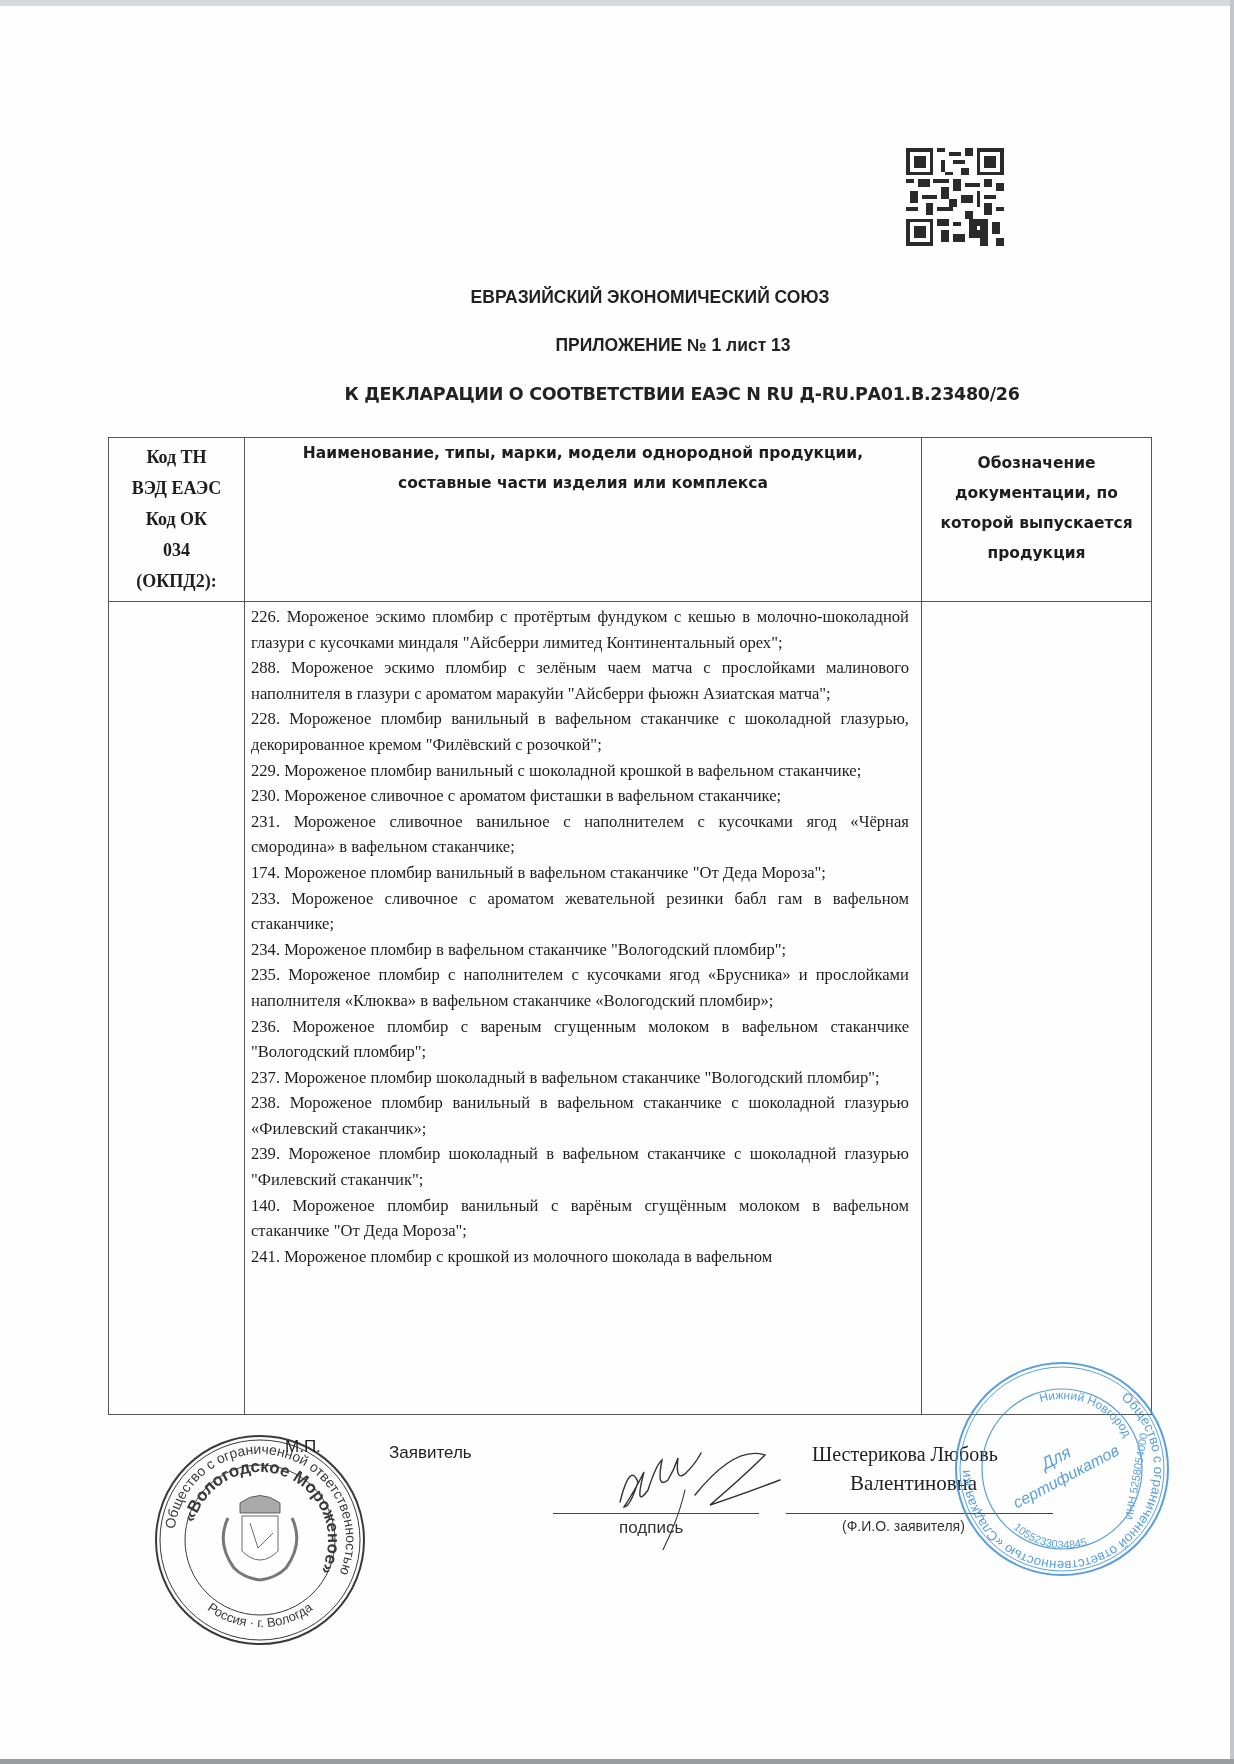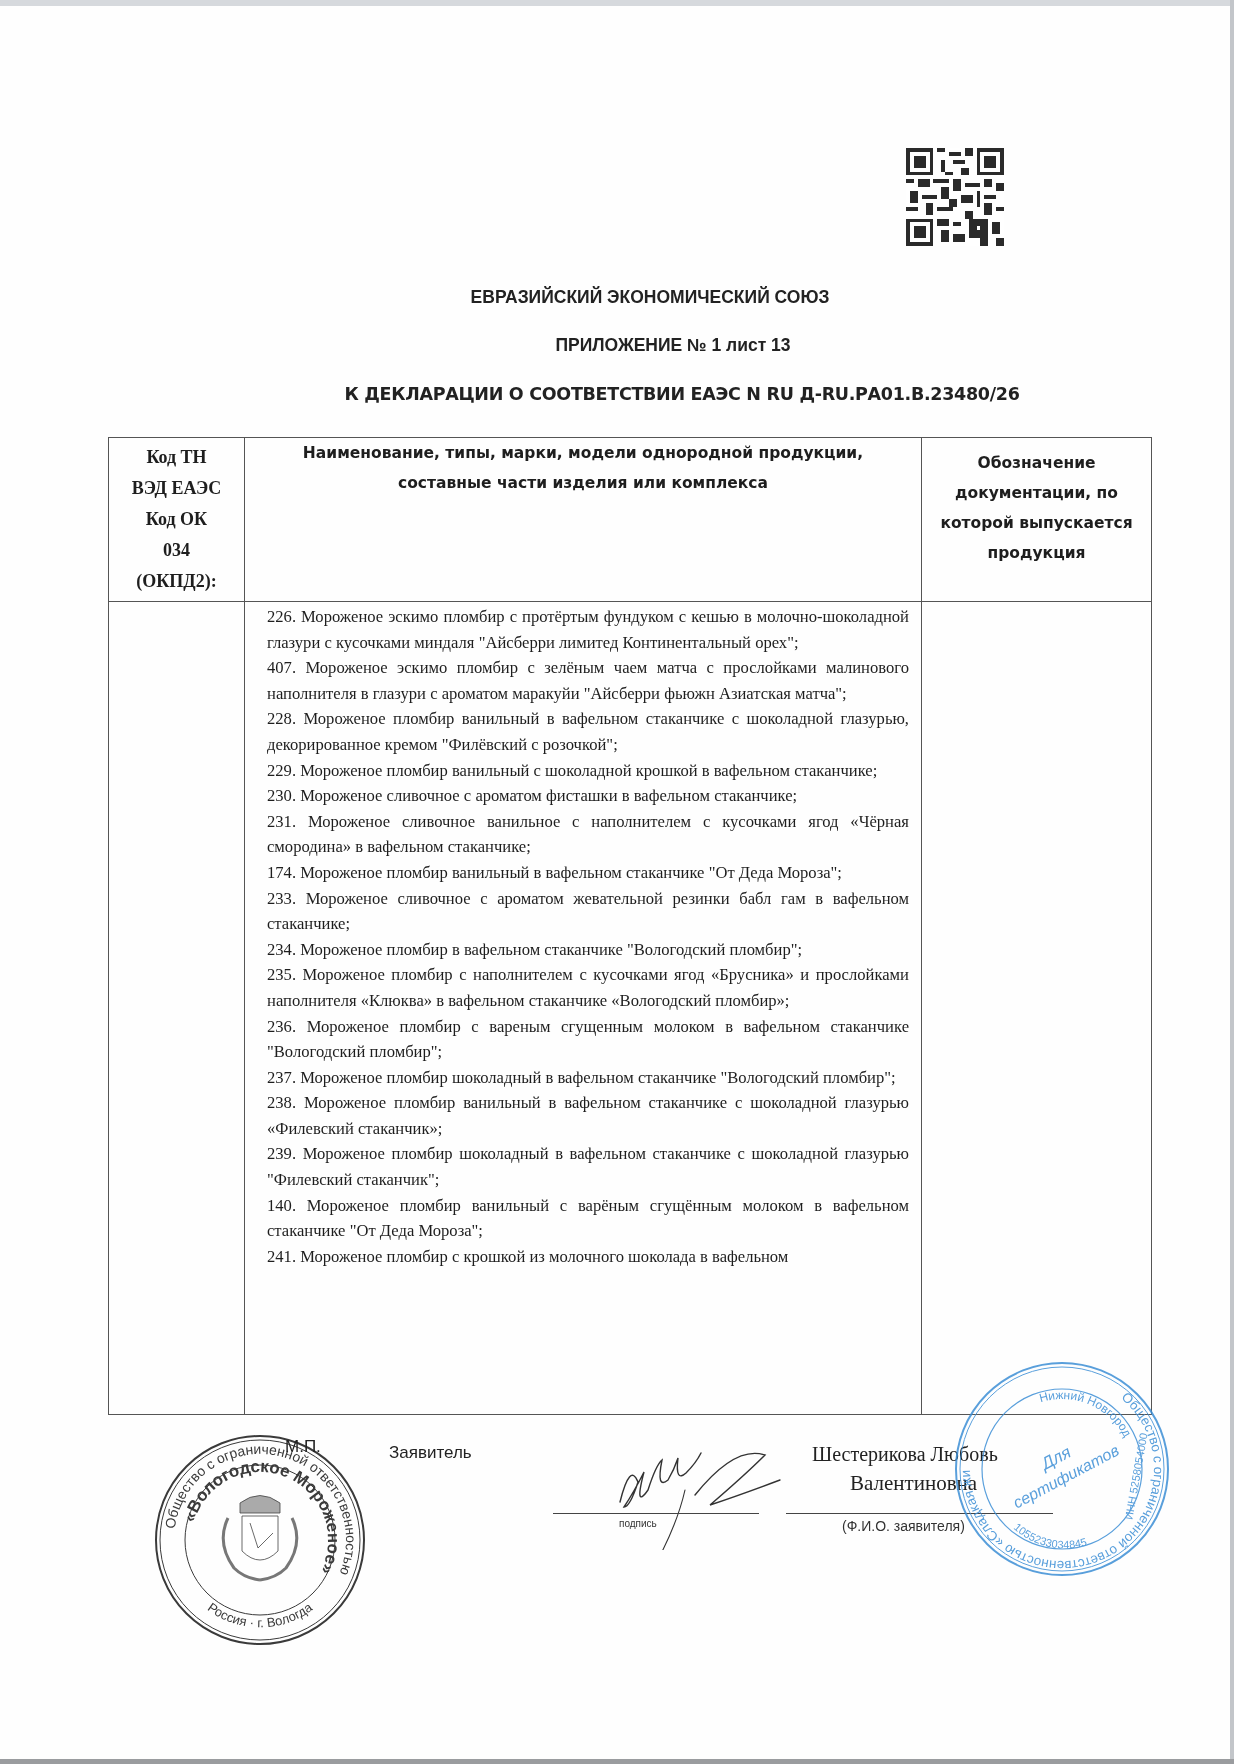--- a/index.html
+++ b/index.html
@@ -23,28 +23,28 @@
   table.main {
     position: absolute; left: 108px; top: 437px; width: 1043px;
     border-collapse: collapse; table-layout: fixed;
   }
   table.main td, table.main th { border: 1.5px solid #555; vertical-align: top; }
   col.c1 { width: 136px; } col.c2 { width: 677px; } col.c3 { width: 230px; }
   th.h1 { font-family: "Liberation Serif", serif; font-weight: bold; font-size: 18px; line-height: 31px; text-align: center; padding: 4px 14px; height: 135px; }
   th.h2 { font-family: "DejaVu Sans", sans-serif; font-weight: bold; font-size: 15.5px; line-height: 30px; text-align: center; vertical-align: middle; padding: 0 14px; }
   th.h3 { font-family: "DejaVu Sans", sans-serif; font-weight: bold; font-size: 15.5px; line-height: 30px; text-align: center; padding: 10px 6px 0; }
   td.body-cell { height: 810px; }
-  td.items { padding: 2px 12px 0 22px; font-size: 16.6px; line-height: 25.6px; text-align: justify; overflow: hidden; height: 810px; }
+  td.items { padding: 2px 12px 0 6px; font-size: 16.6px; line-height: 25.6px; text-align: justify; overflow: hidden; height: 810px; }
   td.items div.item { text-align: justify; text-align-last: left; }
 
   .mp { position: absolute; left: 285px; top: 1437px; font-family: "Liberation Sans", sans-serif; font-size: 17px; color: #222; }
   .applicant { position: absolute; left: 389px; top: 1443px; font-family: "Liberation Sans", sans-serif; font-size: 17px; color: #222; }
   .sig-line1 { position: absolute; left: 553px; top: 1513px; width: 206px; border-top: 1.3px solid #444; }
   .sig-line2 { position: absolute; left: 786px; top: 1513px; width: 267px; border-top: 1.3px solid #444; }
-  .sig-cap1 { position: absolute; left: 619px; top: 1518px; font-family: "Liberation Sans", sans-serif; font-size: 10px; color: #333; }
+  .sig-cap1 { position: absolute; left: 619px; top: 1518px; font-family: "Liberation Sans", sans-serif; font-size: 17px; color: #333; }
   .sig-cap2 { position: absolute; left: 842px; top: 1518px; font-family: "Liberation Sans", sans-serif; font-size: 14px; color: #333; }
   .name1 { position: absolute; left: 812px; top: 1443px; font-size: 20px; color: #222; }
   .name2 { position: absolute; left: 850px; top: 1471px; font-size: 21px; color: #222; }
   .signature { position: absolute; left: 600px; top: 1440px; width: 190px; height: 110px; }
   .stamp-left { position: absolute; left: 150px; top: 1428px; width: 220px; height: 225px; }
   .stamp-right { position: absolute; left: 950px; top: 1357px; width: 225px; height: 225px; }
 </style>
 </head>
 <body>
 
@@ -139,21 +139,21 @@
         <div>которой выпускается</div>
         <div>продукция</div>
       </th>
     </tr>
   </thead>
   <tbody>
     <tr>
       <td class="body-cell"></td>
       <td class="items">
         <div class="item">226. Мороженое эскимо пломбир с протёртым фундуком с кешью в молочно-шоколадной глазури с кусочками миндаля "Айсберри лимитед Континентальный орех";</div>
-        <div class="item">407. Мороженое эскимо пломбир с зелёным чаем матча с прослойками малинового наполнителя в глазури с ароматом маракуйи "Айсберри фьюжн Азиатская матча";</div>
+        <div class="item">288. Мороженое эскимо пломбир с зелёным чаем матча с прослойками малинового наполнителя в глазури с ароматом маракуйи "Айсберри фьюжн Азиатская матча";</div>
         <div class="item">228. Мороженое пломбир ванильный в вафельном стаканчике с шоколадной глазурью, декорированное кремом "Филёвский с розочкой";</div>
         <div class="item">229. Мороженое пломбир ванильный с шоколадной крошкой в вафельном стаканчике;</div>
         <div class="item">230. Мороженое сливочное с ароматом фисташки в вафельном стаканчике;</div>
         <div class="item">231. Мороженое сливочное ванильное с наполнителем с кусочками ягод «Чёрная смородина» в вафельном стаканчике;</div>
         <div class="item">174. Мороженое пломбир ванильный в вафельном стаканчике "От Деда Мороза";</div>
         <div class="item">233. Мороженое сливочное с ароматом жевательной резинки бабл гам  в вафельном стаканчике;</div>
         <div class="item">234. Мороженое пломбир в вафельном стаканчике "Вологодский пломбир";</div>
         <div class="item">235. Мороженое пломбир с наполнителем с кусочками ягод «Брусника» и прослойками наполнителя «Клюква» в вафельном стаканчике «Вологодский пломбир»;</div>
         <div class="item">236. Мороженое пломбир с вареным сгущенным молоком в вафельном стаканчике "Вологодский пломбир";</div>
         <div class="item">237. Мороженое пломбир шоколадный в вафельном стаканчике "Вологодский пломбир";</div>

